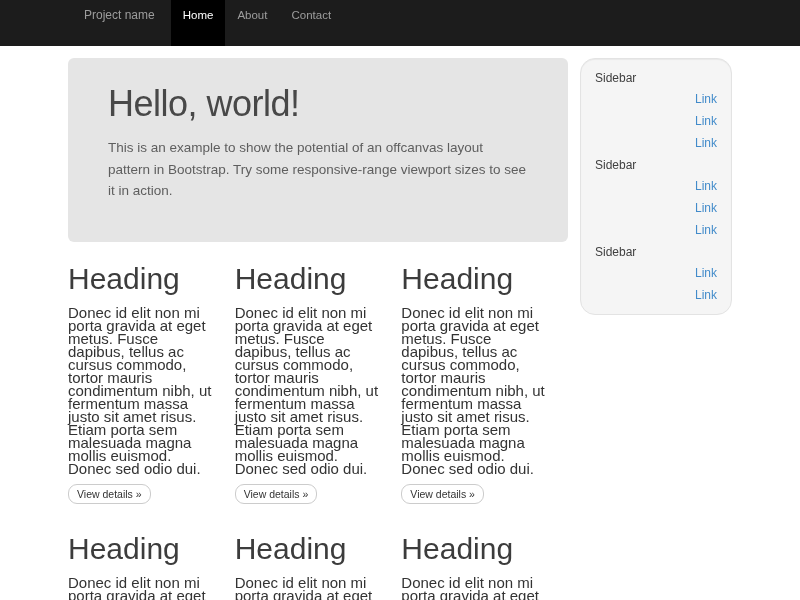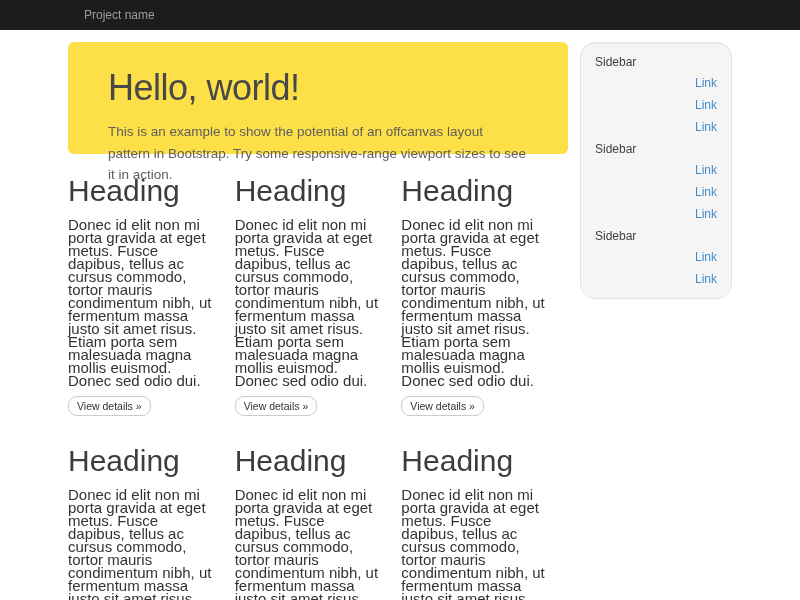--- a/index.html
+++ b/index.html
@@ -5,21 +5,21 @@
   * { margin: 0; padding: 0; box-sizing: border-box; }
   html, body { width: 800px; height: 600px; overflow: hidden; }
   body {
     font-family: "Liberation Sans", sans-serif;
     background: #ffffff;
     color: #333333;
   }
 
   
   .navbar {
-    height: 30px;
+    height: 46px;
     background: #1c1c1c;
     width: 100%;
   }
   .navbar-inner {
     margin-left: 68px;
     display: flex;
     align-items: stretch;
     height: 100%;
   }
   .brand {
@@ -44,23 +44,23 @@
 
   
   .container { width: 664px; margin: 0 auto; }
   .row-main { display: flex; }
   .main-col { width: 500px; }
   .sidebar-col { width: 164px; padding-left: 12px; margin-top: 12px; }
 
   
   .jumbotron {
     margin-top: 12px;
-    background: #fde047;
+    background: #e5e5e5;
     border-radius: 6px;
-    height: 112px;
+    height: 184px;
     padding: 25px 40px 0 40px;
   }
   .jumbotron h1 {
     font-size: 36px;
     font-weight: 500;
     color: #484848;
     letter-spacing: -0.5px;
     margin-bottom: 12px;
   }
   .jumbotron p {
@@ -120,20 +120,25 @@
     cursor: pointer;
     text-align: right;
   }
 </style>
 </head>
 <body>
 
 <header class="navbar">
   <div class="navbar-inner">
     <a class="brand">Project name</a>
+    <nav class="nav">
+      <a class="nav-item active">Home</a>
+      <a class="nav-item">About</a>
+      <a class="nav-item">Contact</a>
+    </nav>
   </div>
 </header>
 
 <div class="container">
   <div class="row-main">
 
     <div class="main-col">
 
       <section class="jumbotron">
         <h1>Hello, world!</h1>

